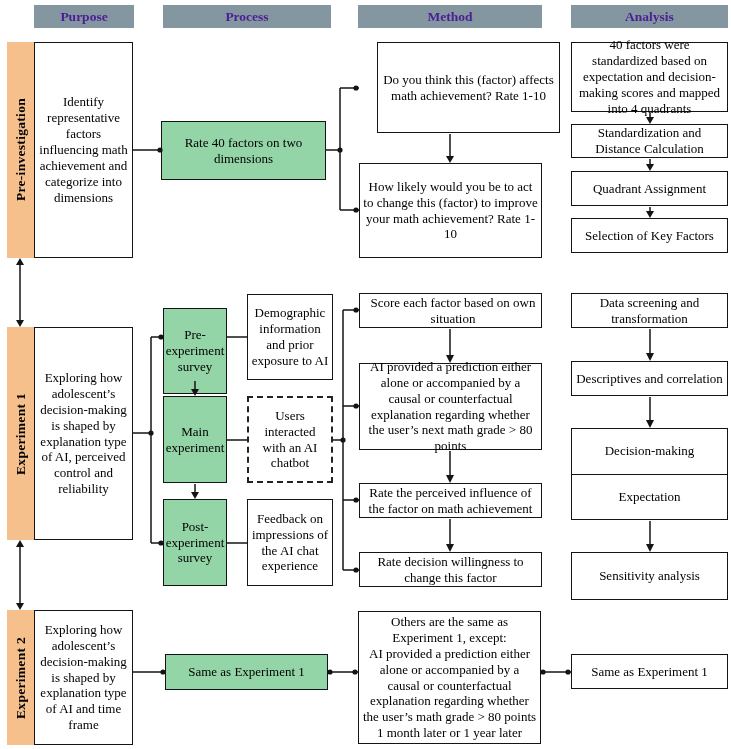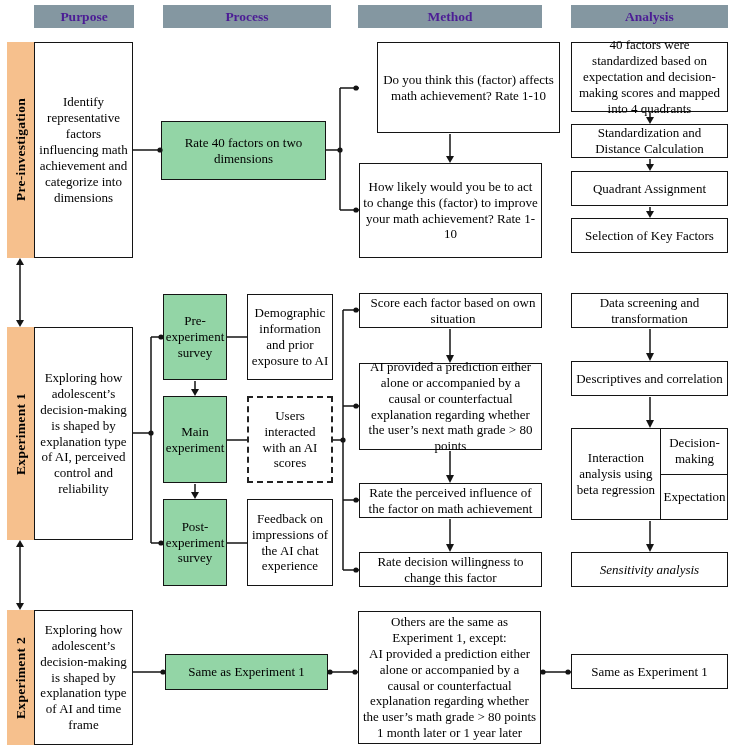--- a/index.html
+++ b/index.html
@@ -49,42 +49,41 @@
   <div class="box" style="left:34px;top:42px;width:99px;height:216px;">Identify representative factors influencing math achievement and categorize into dimensions</div>
   <div class="box green" style="left:161px;top:121px;width:165px;height:59px;">Rate 40 factors on two dimensions</div>
   <div class="box" style="left:359px;top:42px;width:183px;height:91px;margin-left:18px;">Do you think this (factor) affects math achievement? Rate 1-10</div>
   <div class="box" style="left:359px;top:163px;width:183px;height:95px;">How likely would you be to act to change this (factor) to improve your math achievement? Rate 1-10</div>
   <div class="box" style="left:571px;top:42px;width:157px;height:70px;">40 factors were standardized based on expectation and decision-making scores and mapped into 4 quadrants</div>
   <div class="box" style="left:571px;top:124px;width:157px;height:34px;">Standardization and Distance Calculation</div>
   <div class="box" style="left:571px;top:171px;width:157px;height:35px;">Quadrant Assignment</div>
   <div class="box" style="left:571px;top:218px;width:157px;height:35px;">Selection of Key Factors</div>
 
   <div class="box" style="left:34px;top:327px;width:99px;height:213px;">Exploring how adolescent’s decision-making is shaped by explanation type of AI, perceived control and reliability</div>
-  <div class="box green" style="left:163px;top:294px;width:64px;height:86px;">Pre-experiment survey</div>
+  <div class="box green" style="left:163px;top:308px;width:64px;height:86px;">Pre-experiment survey</div>
   <div class="box" style="left:247px;top:294px;width:86px;height:86px;">Demographic information and prior exposure to AI</div>
   <div class="box green" style="left:163px;top:396px;width:64px;height:87px;">Main experiment</div>
-  <div class="box dashed" style="left:247px;top:396px;width:86px;height:87px;">Users interacted with an AI scores</div>
+  <div class="box dashed" style="left:247px;top:396px;width:86px;height:87px;">Users interacted with an AI chatbot</div>
   <div class="box green" style="left:163px;top:499px;width:64px;height:87px;">Post-experiment survey</div>
   <div class="box" style="left:247px;top:499px;width:86px;height:87px;">Feedback on impressions of the AI chat experience</div>
 
   <div class="box" style="left:359px;top:293px;width:183px;height:35px;padding-left:8px;">Score each factor based on own situation</div>
   <div class="box" style="left:359px;top:363px;width:183px;height:87px;">AI provided a prediction either alone or accompanied by a causal or counterfactual explanation regarding whether the user’s next math grade &gt; 80 points</div>
   <div class="box" style="left:359px;top:483px;width:183px;height:35px;">Rate the perceived influence of the factor on math achievement</div>
   <div class="box" style="left:359px;top:552px;width:183px;height:35px;">Rate decision willingness to change this factor</div>
 
   <div class="box" style="left:571px;top:293px;width:157px;height:35px;">Data screening and transformation</div>
   <div class="box" style="left:571px;top:361px;width:157px;height:35px;">Descriptives and correlation</div>
   <div class="box split" style="left:571px;top:428px;width:157px;height:92px;">
-    <div class="lcell">Interaction analysis using beta regression</div>
     <div class="rcol">
       <div class="rcell top">Decision-making</div>
       <div class="rcell">Expectation</div>
     </div>
   </div>
-  <div class="box" style="left:571px;top:552px;width:157px;height:35px;font-style:italic;">Sensitivity analysis</div>
+  <div class="box" style="left:571px;top:552px;width:157px;height:48px;">Sensitivity analysis</div>
 
   <div class="box" style="left:34px;top:610px;width:99px;height:135px;">Exploring how adolescent’s decision-making is shaped by explanation type of AI and time frame</div>
   <div class="box green" style="left:165px;top:654px;width:163px;height:36px;">Same as Experiment 1</div>
   <div class="box" style="left:358px;top:611px;width:183px;height:133px;">Others are the same as Experiment 1, except:
 AI provided a prediction either alone or accompanied by a causal or counterfactual explanation regarding whether the user’s math grade &gt; 80 points 1 month later or 1 year later</div>
   <div class="box" style="left:571px;top:654px;width:157px;height:35px;">Same as Experiment 1</div>
 
   <svg class="wires" width="731" height="749">
 
     <g>

